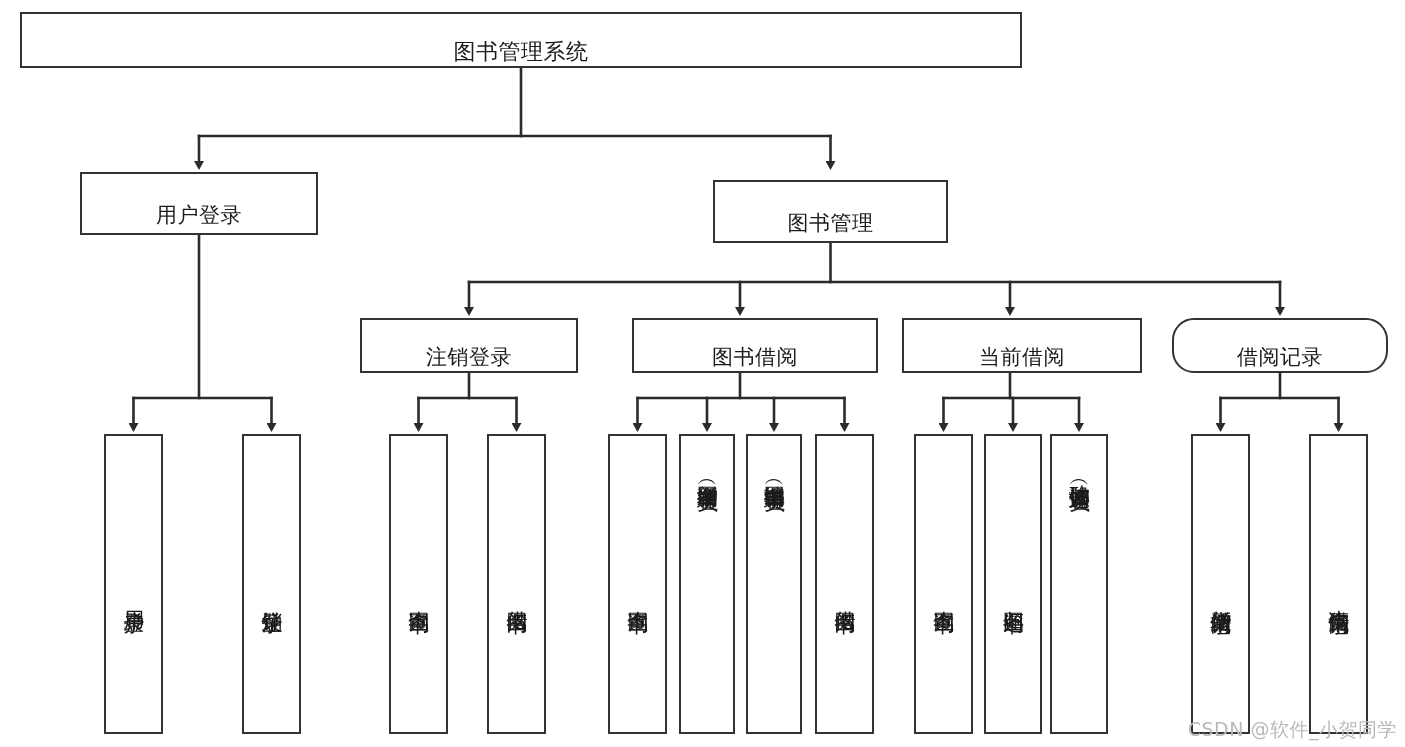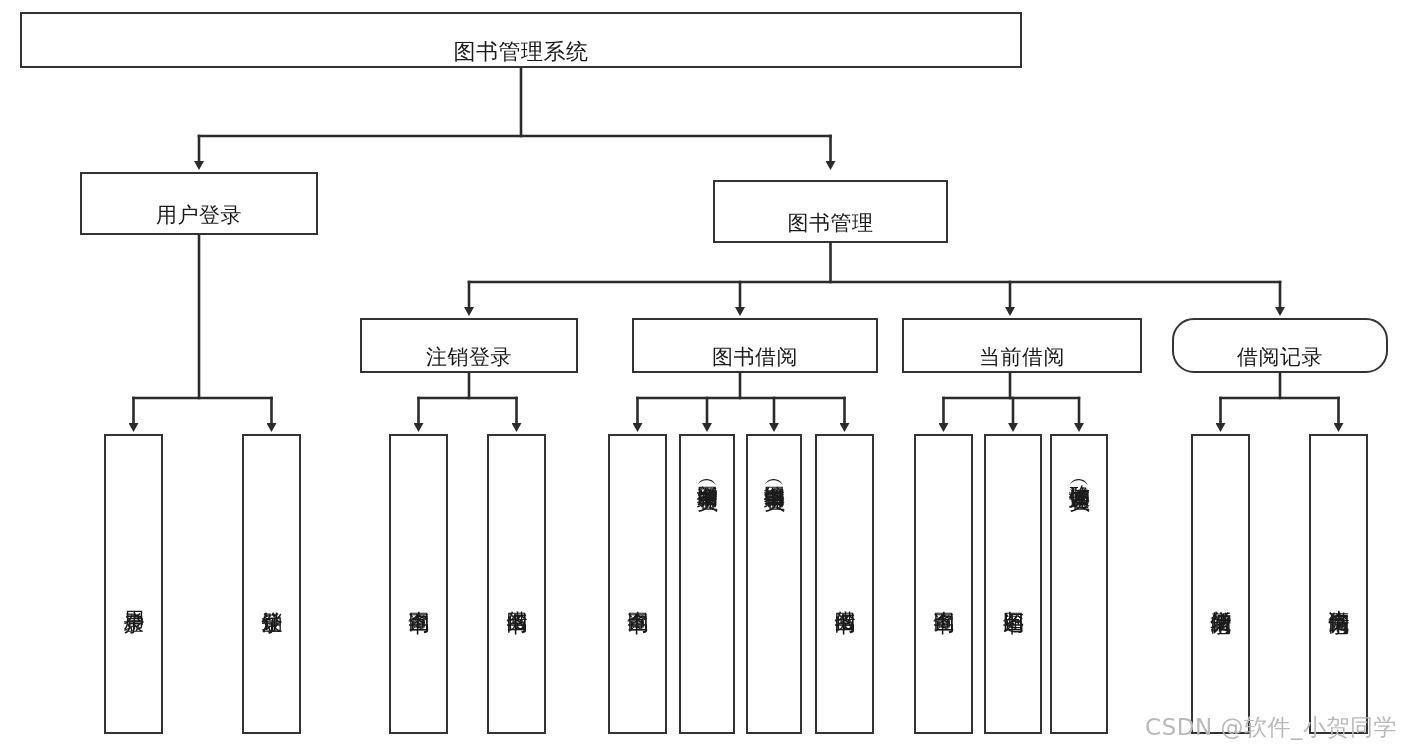--- a/index.html
+++ b/index.html
@@ -68,21 +68,21 @@
   }
   
   .node.v.tall {
     align-items: flex-start;
     padding-top: 8px;
   }
   #watermark {
     position: absolute;
     right: 8px;
     bottom: 4px;
-    font-size: 23px;
+    font-size: 19px;
     color: #b9b9b9;
     white-space: nowrap;
     letter-spacing: 0.5px;
     user-select: none;
   }
 </style>
 </head>
 <body>
 
 <div id="diagram-root">

